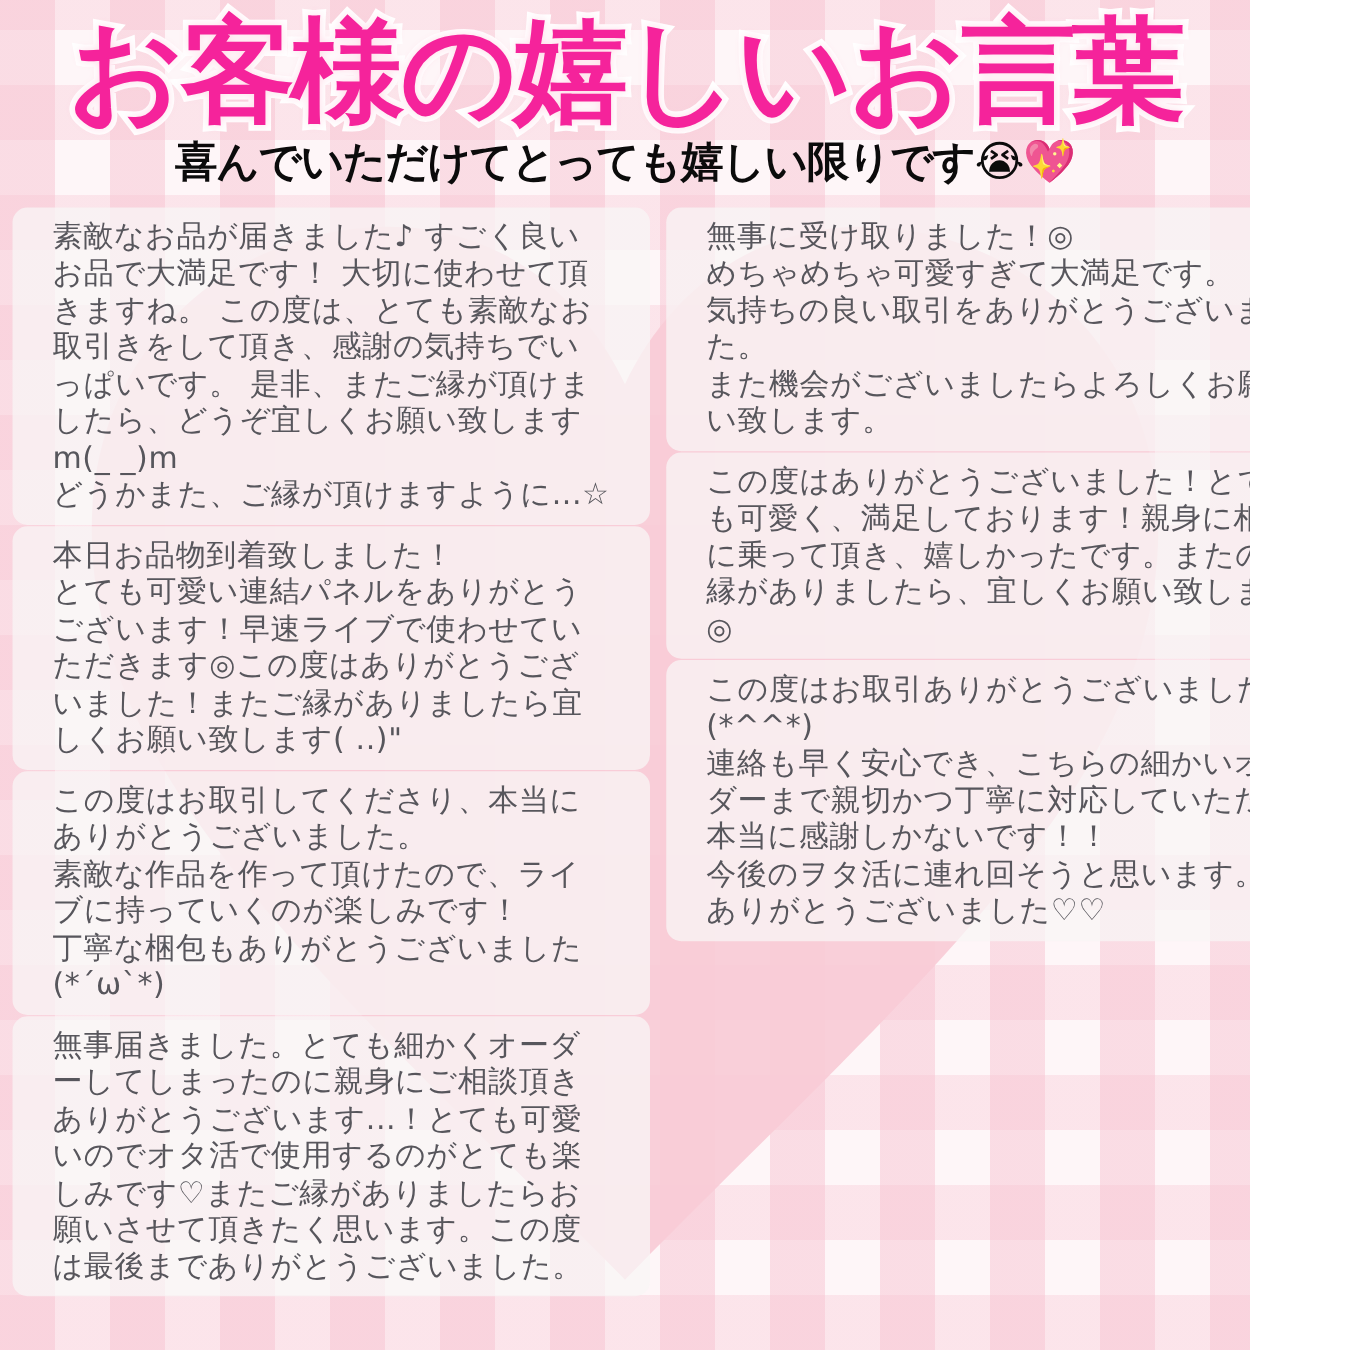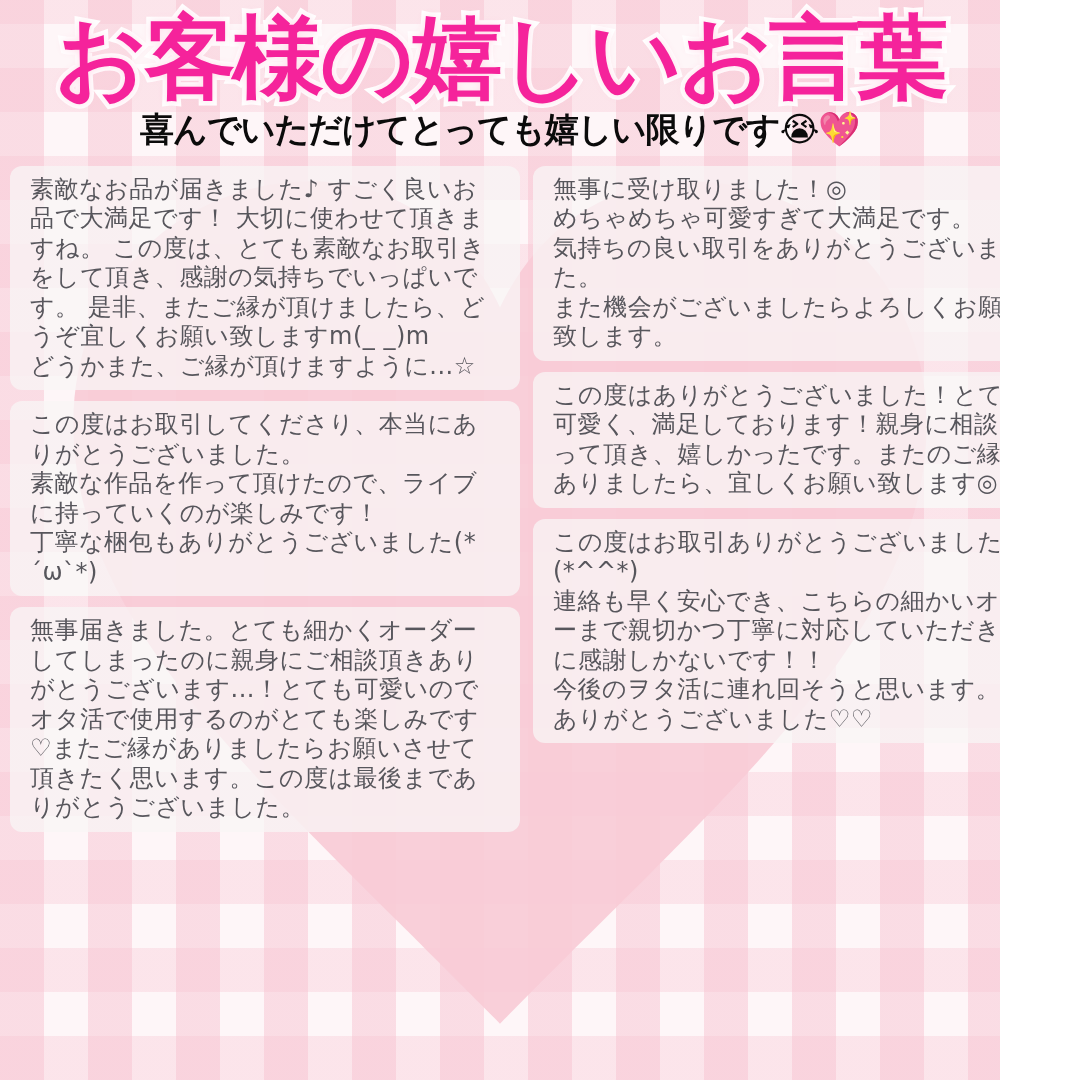--- a/index.html
+++ b/index.html
@@ -42,22 +42,22 @@
     position:relative;z-index:1;
     display:grid;
     grid-template-columns:510px 538px;
     column-gap:13px;
     padding-left:10px;
     margin-top:13px;
   }
   .card{
     background:rgba(248,245,246,.75);
     border-radius:12px;
-    padding:9px 20px;
-    margin-bottom:11px;
+    padding:9px 32px;
+    margin-bottom:1px;
   }
   .card p{
     margin:0;
     font-size:24px;
     line-height:29.5px;
     color:#57565c;
     white-space:pre-wrap;
     letter-spacing:0.5px;
   }
 </style>
@@ -74,20 +74,24 @@
     <h1 class="title">お客様の嬉しいお言葉</h1>
     <div class="subtitle">喜んでいただけてとっても嬉しい限りです😭💖</div>
   </div>
 
   <div class="cols">
 
     <div class="col">
       <div class="card">
         <p>素敵なお品が届きました♪ すごく良いお品で大満足です！ 大切に使わせて頂きますね。 この度は、とても素敵なお取引きをして頂き、感謝の気持ちでいっぱいです。 是非、またご縁が頂けましたら、どうぞ宜しくお願い致しますm(_ _)m
 どうかまた、ご縁が頂けますように...☆</p>
+      </div>
+      <div class="card">
+        <p>本日お品物到着致しました！
+とても可愛い連結パネルをありがとうございます！早速ライブで使わせていただきます◎この度はありがとうございました！またご縁がありましたら宜しくお願い致します( ..)"</p>
       </div>
       <div class="card">
         <p>この度はお取引してくださり、本当にありがとうございました。
 素敵な作品を作って頂けたので、ライブに持っていくのが楽しみです！
 丁寧な梱包もありがとうございました(*´ω`*)</p>
       </div>
       <div class="card">
         <p>無事届きました。とても細かくオーダーしてしまったのに親身にご相談頂きありがとうございます...！とても可愛いのでオタ活で使用するのがとても楽しみです♡またご縁がありましたらお願いさせて頂きたく思います。この度は最後までありがとうございました。</p>
       </div>
     </div>

